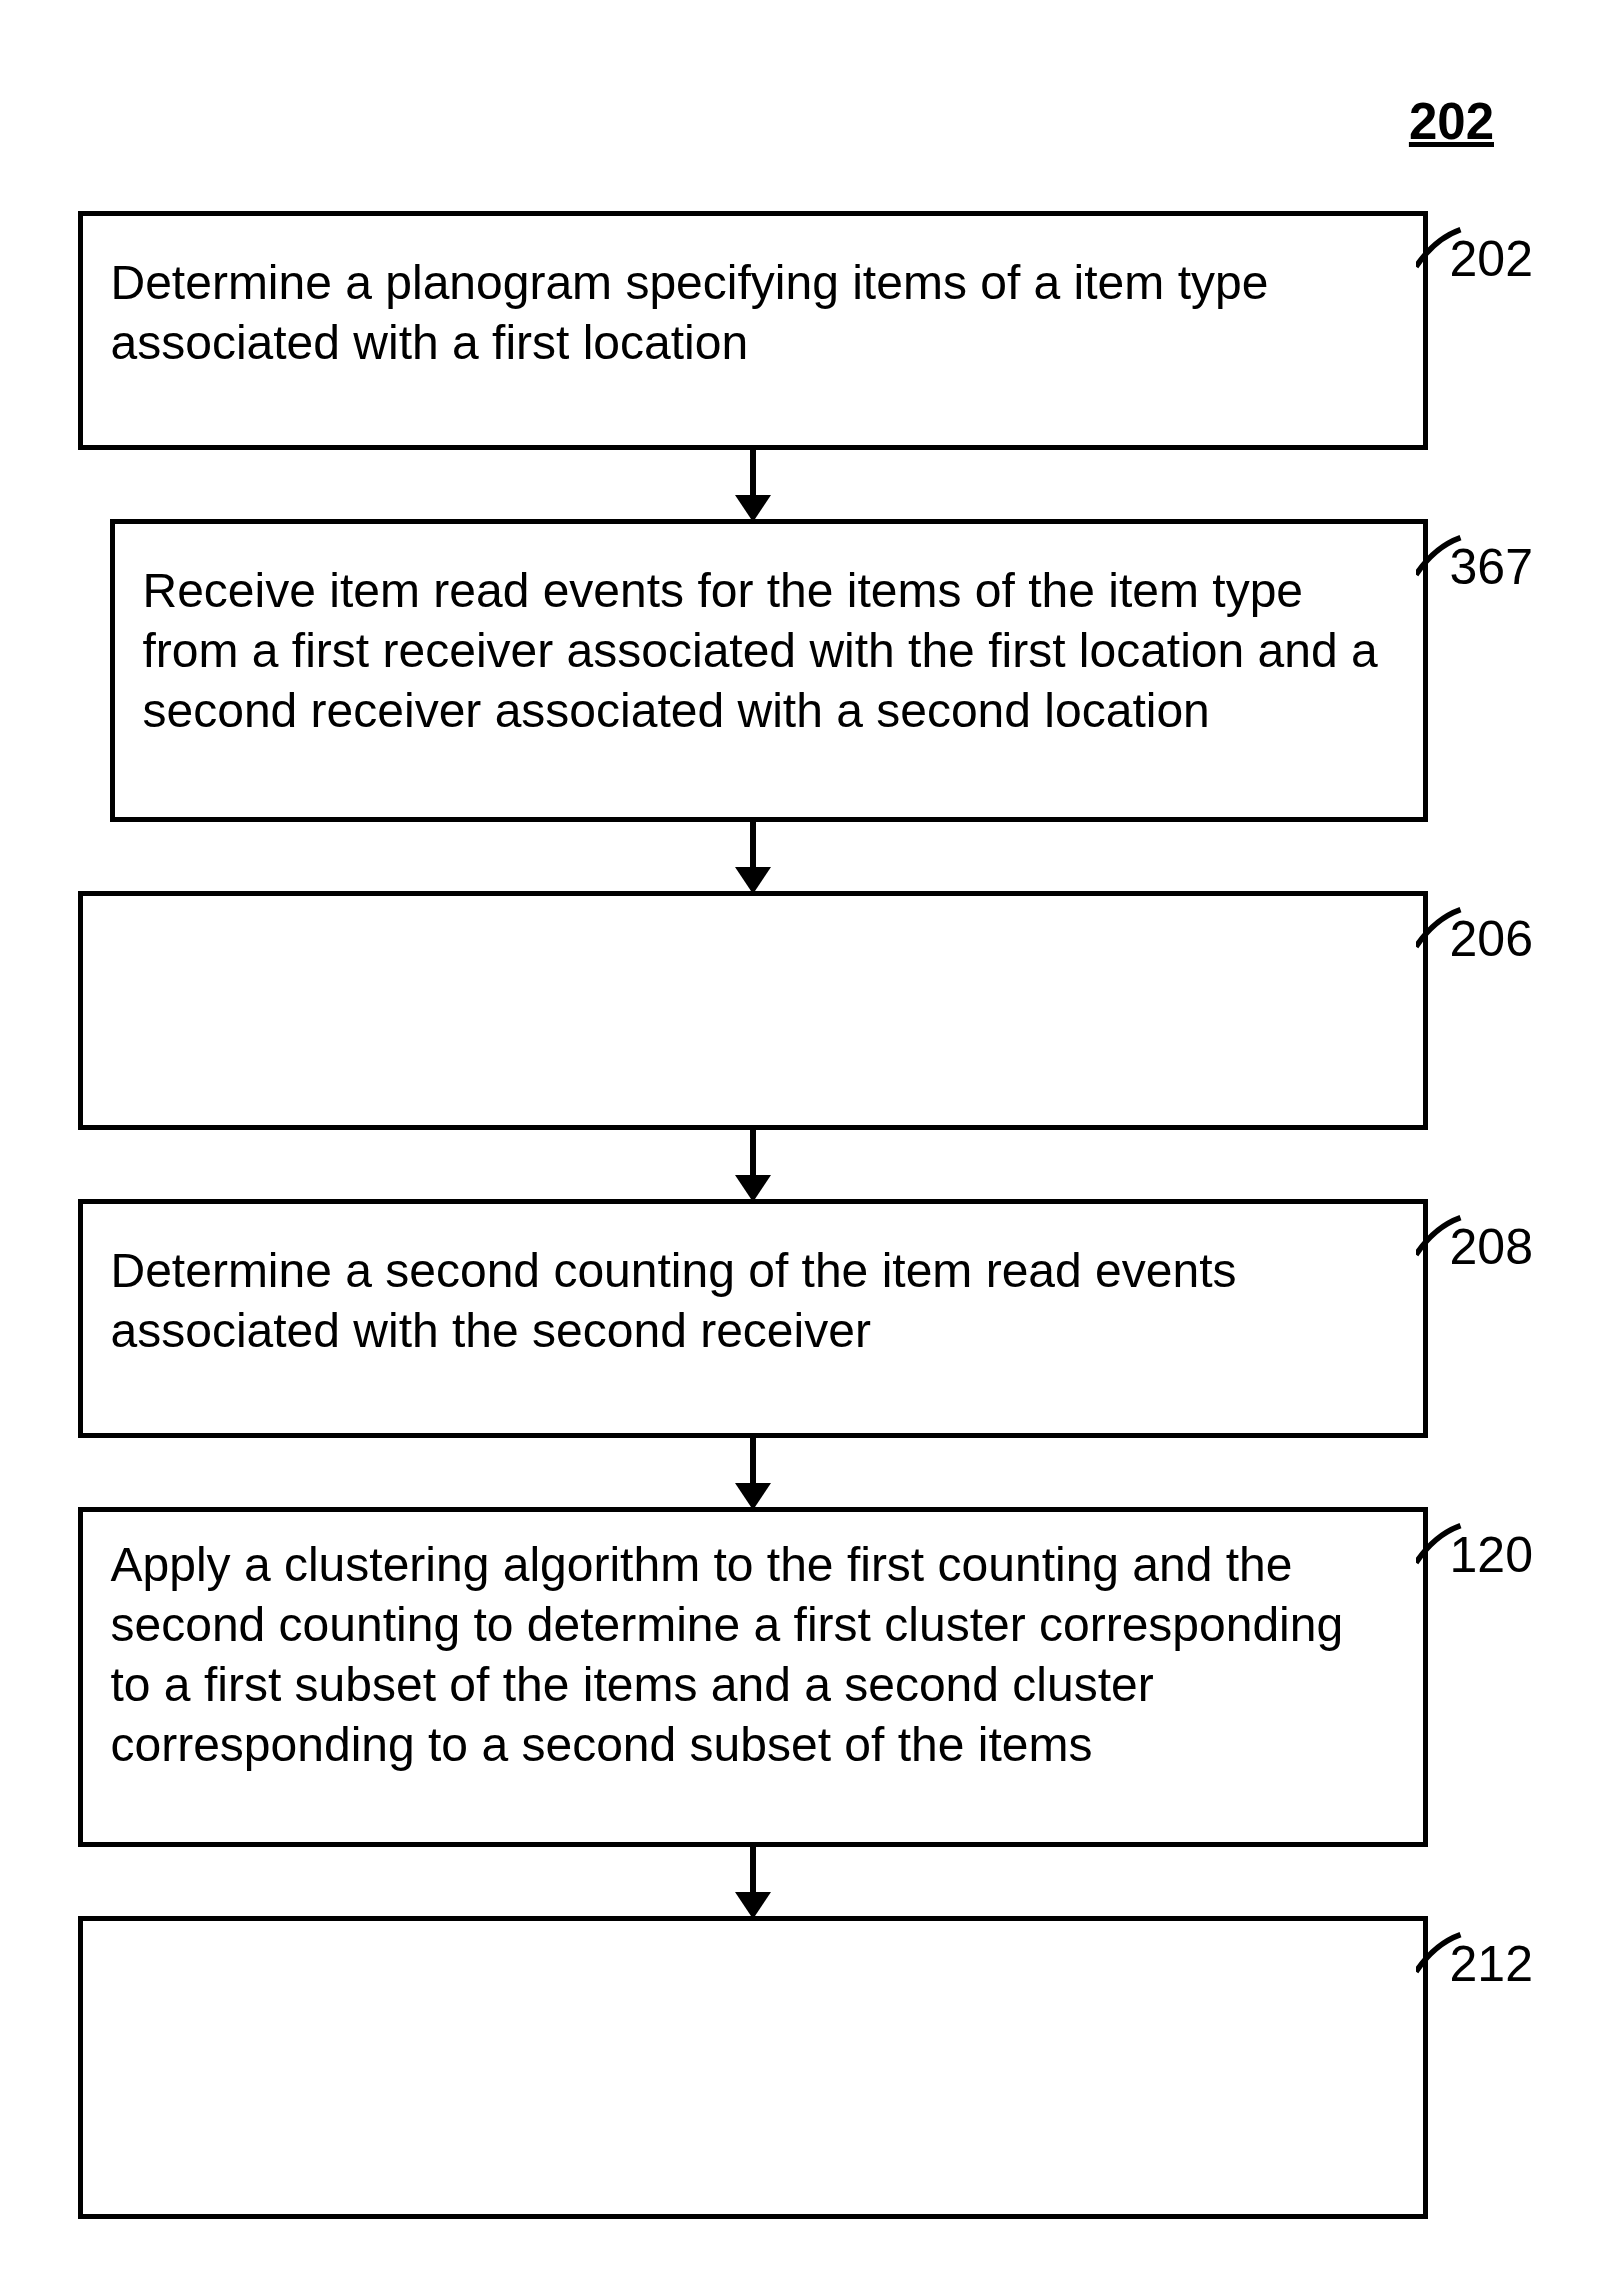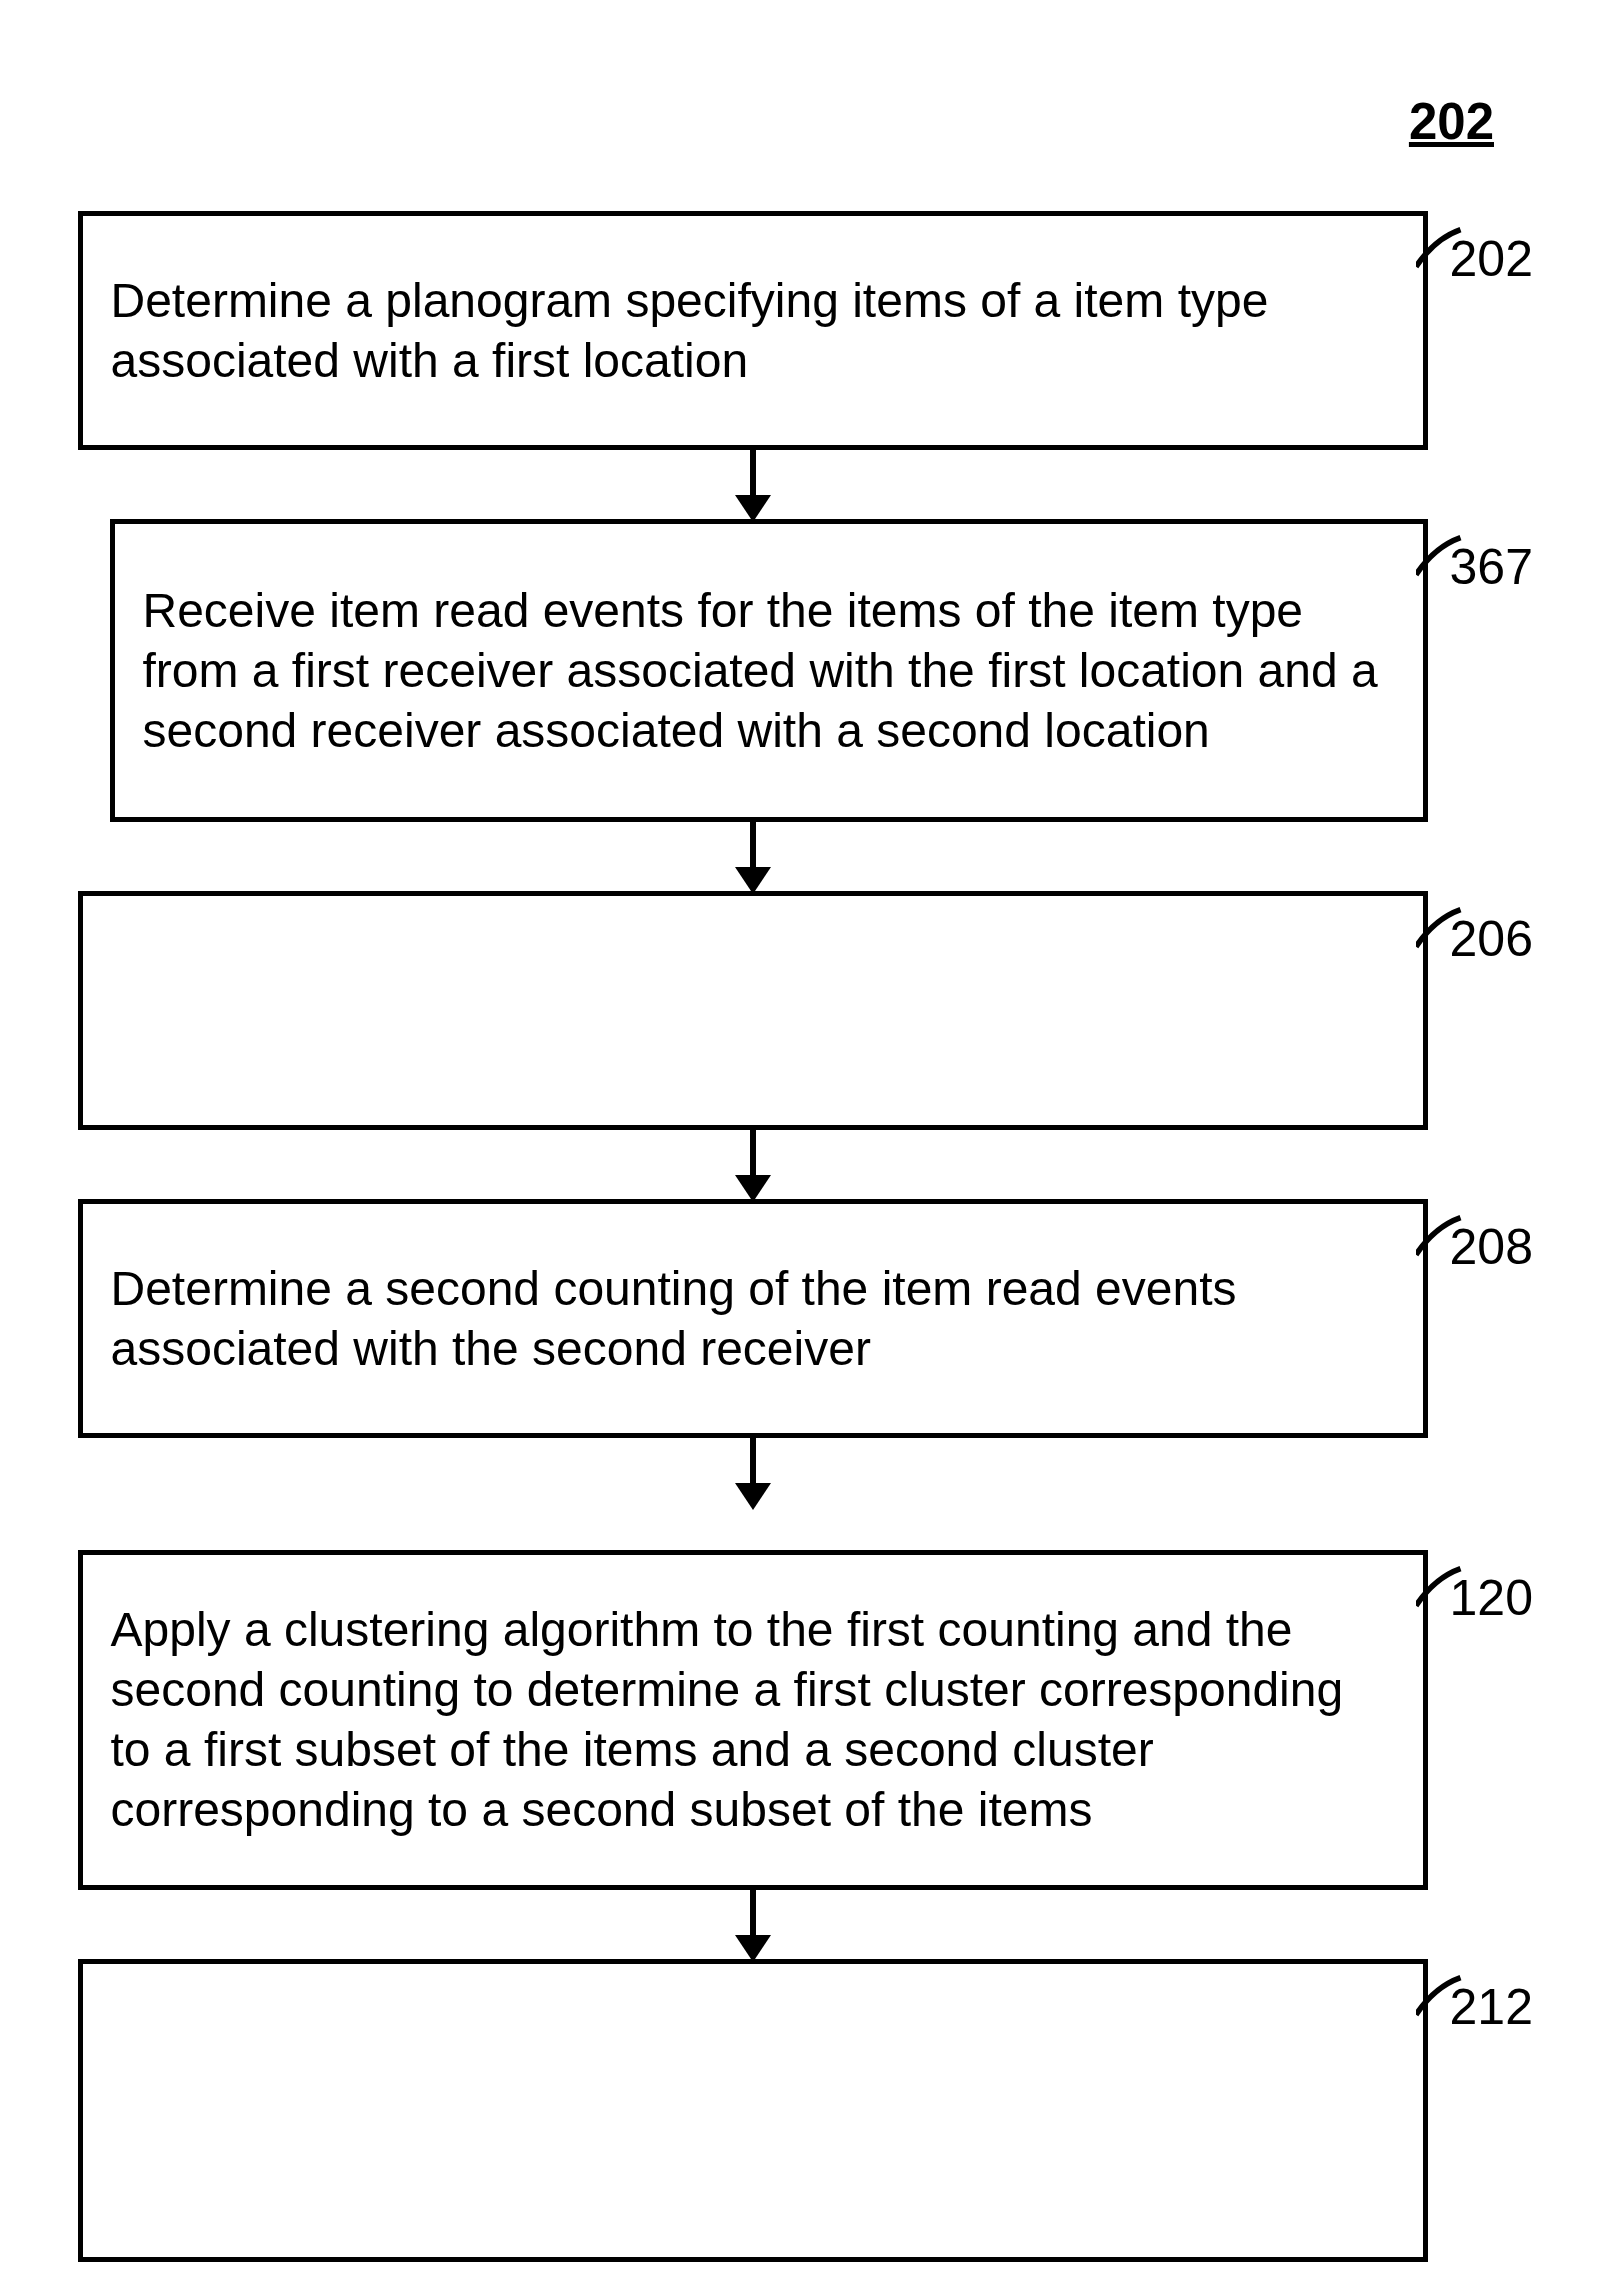--- a/index.html
+++ b/index.html
@@ -31,21 +31,21 @@
       left: 78px;
       width: 1350px;
     }
     
     .step {
       border: 5.5px solid black;
       padding: 37px 27.5px;
       margin-bottom: 0;
       position: relative;
       display: flex;
-      align-items: center;
+      align-items: flex-start;
     }
     
     .step-text {
       font-size: 48px;
       line-height: 1.25;
       color: black;
     }
     
     .step-label {
       position: absolute;
@@ -85,21 +85,21 @@
       height: 0;
       border-left: 18.4px solid transparent;
       border-right: 18.4px solid transparent;
       border-top: 27.5px solid black;
     }
     
     .step-1 { height: 239px; }
     .step-2 { height: 303px; margin-left: 32px; }
     .step-3 { height: 239px; }
     .step-4 { height: 239px; }
-    .step-5 { height: 340px; padding: 23px 27.5px; margin-top: 43px; }
+    .step-5 { height: 340px; padding: 23px 27.5px; }
     .step-6 { height: 303px; padding: 27.5px 27.5px; }
   </style>
 </head>
 <body>
 
 <div class="page-title">202</div>
 
 <div class="flowchart">
 
   <div class="step step-1">

